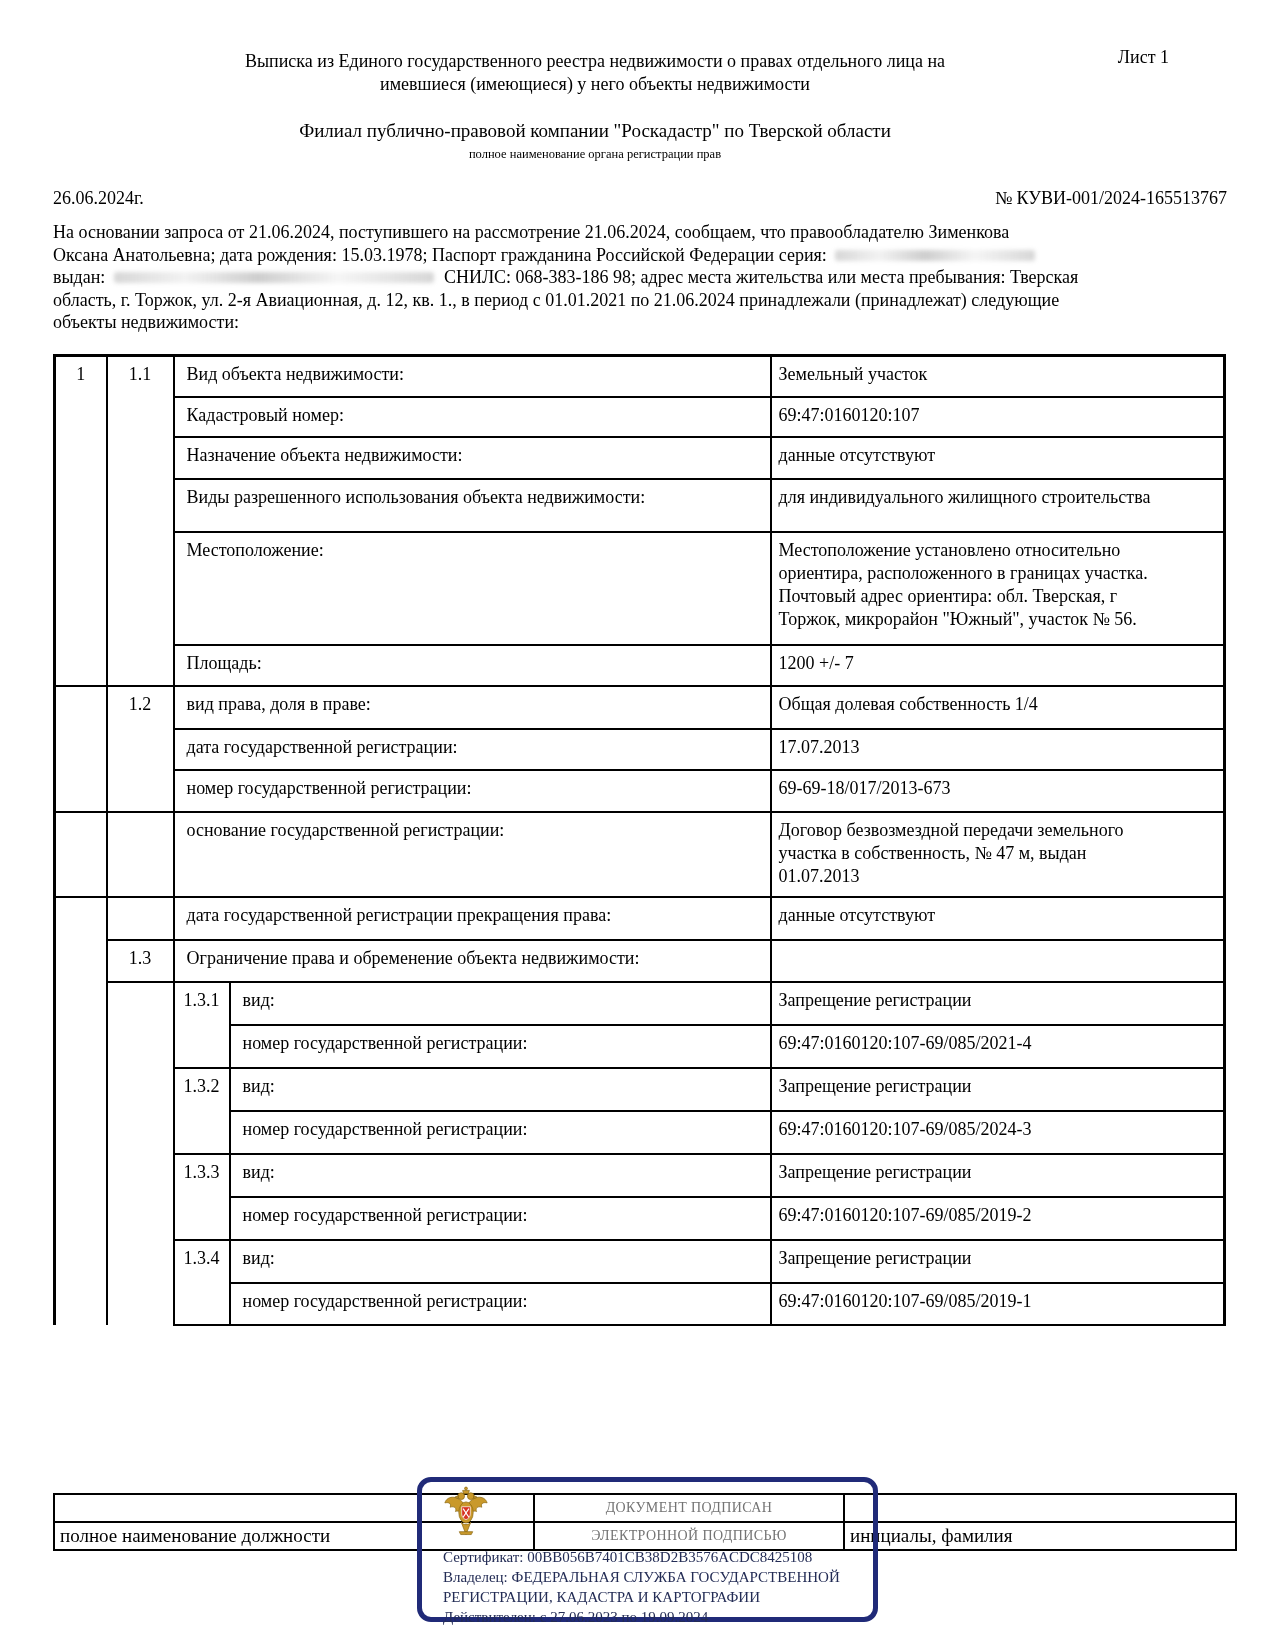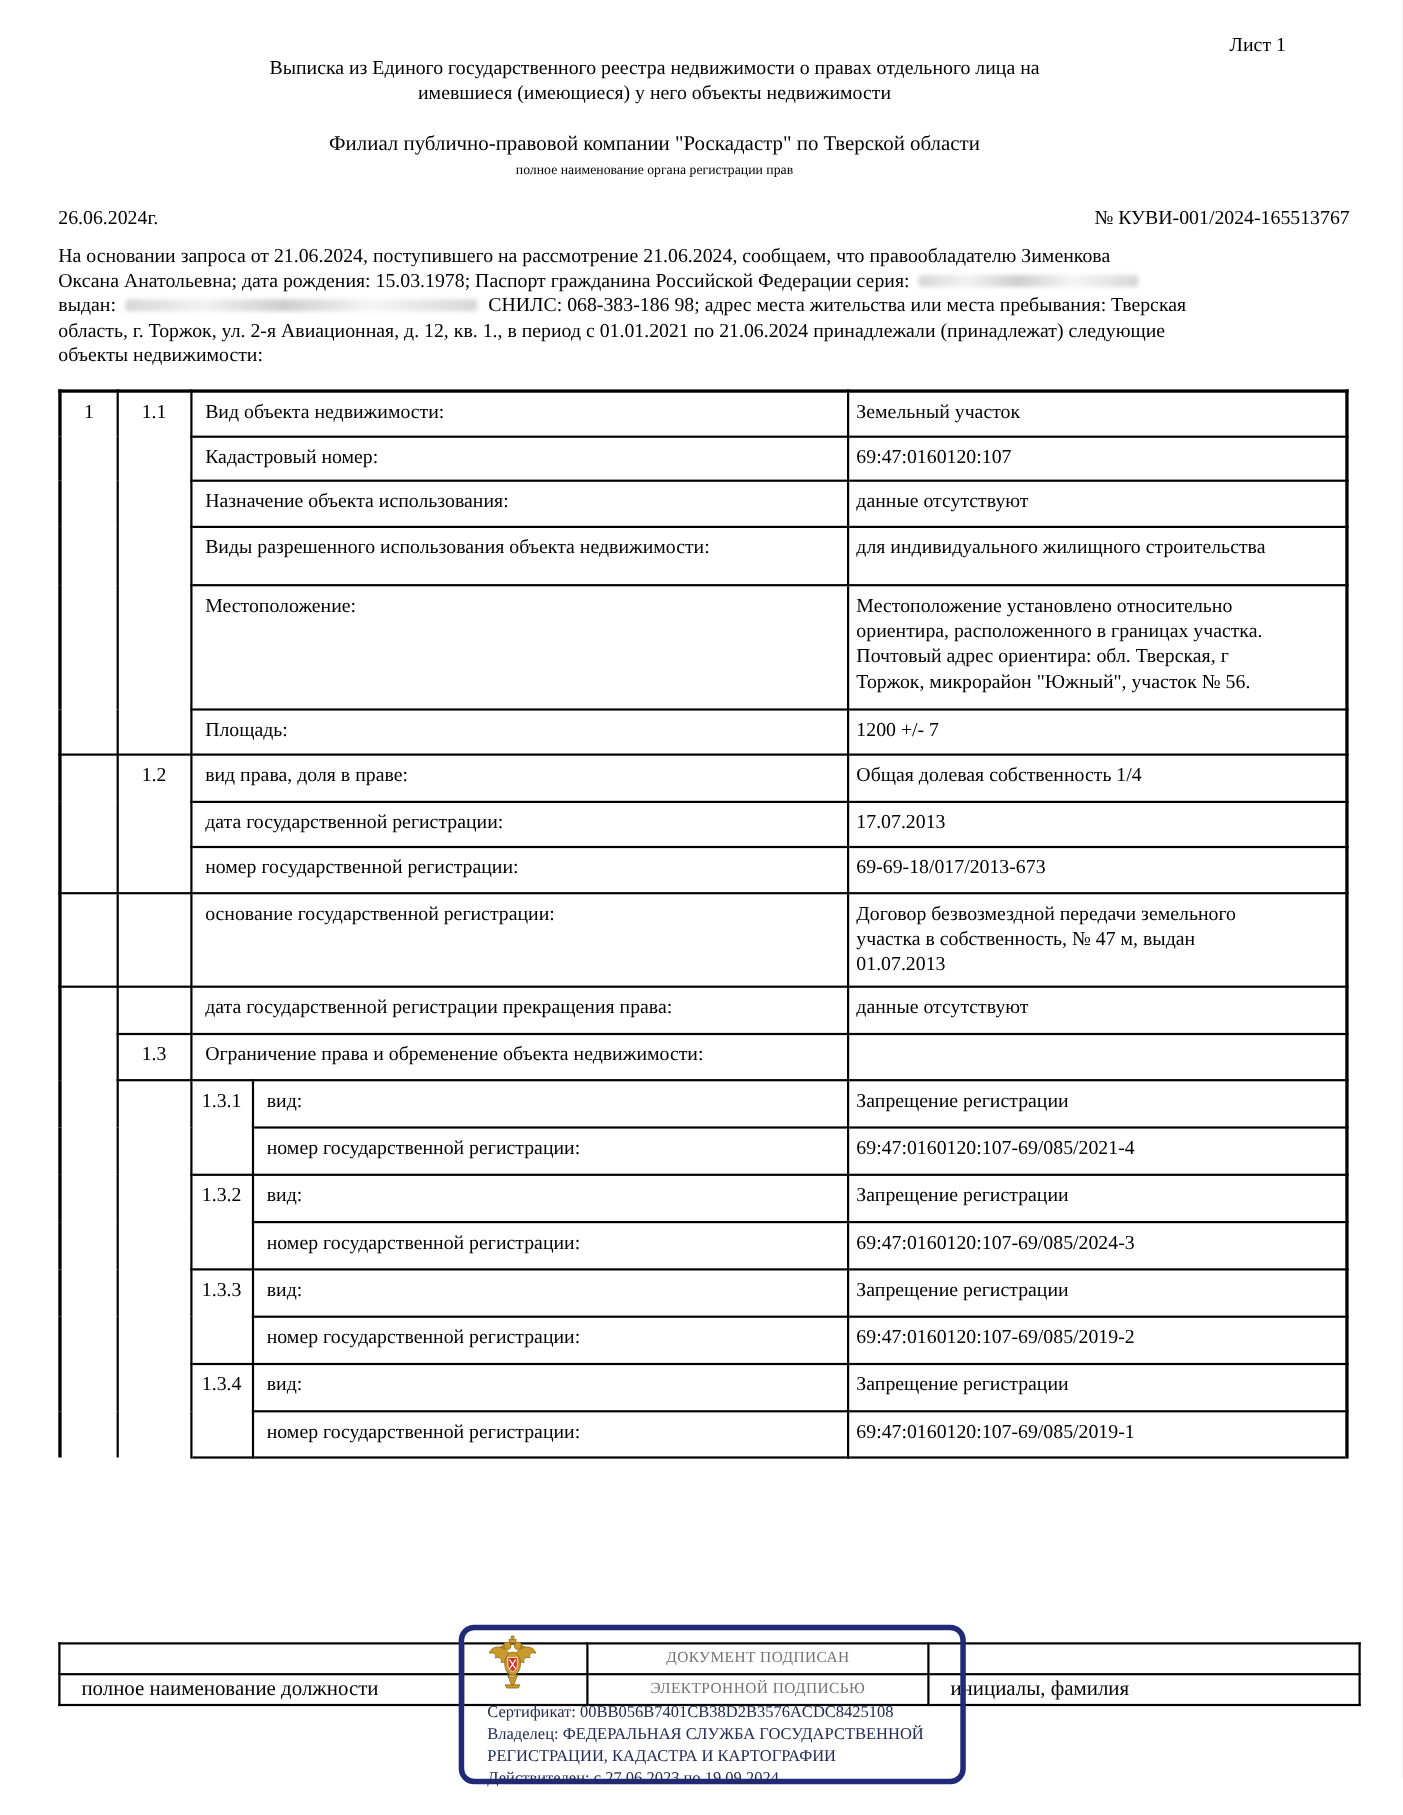--- a/index.html
+++ b/index.html
@@ -6,21 +6,21 @@
   .page{
     position:relative;
     width:1275px;height:1650px;
     background:#ffffff;
     font-family:"Liberation Serif","DejaVu Serif",serif;
     color:#000;
     overflow:hidden;
     margin:0 auto;
   }
   
-  .sheet-label{position:absolute;top:30px;right:106px;font-size:18px;}
+  .sheet-label{position:absolute;top:47px;right:106px;font-size:18px;}
   .title-block{position:absolute;left:53px;top:50px;width:1084px;text-align:center;font-size:18px;line-height:23px;}
   .org-name{position:absolute;left:53px;top:120px;width:1084px;text-align:center;font-size:19px;}
   .org-caption{position:absolute;left:53px;top:147px;width:1084px;text-align:center;font-size:12.5px;}
   .date-row{position:absolute;left:53px;top:188px;width:1174px;display:flex;justify-content:space-between;font-size:18px;}
   
   .intro{position:absolute;left:53px;top:221px;width:1178px;font-size:18px;line-height:22.5px;}
   .intro-line{white-space:nowrap;}
   .redact{
     display:inline-block;height:11px;width:200px;vertical-align:baseline;
     background:linear-gradient(90deg,rgba(120,120,120,.30),rgba(150,150,150,.12) 22%,rgba(110,110,110,.34) 45%,rgba(160,160,160,.10) 70%,rgba(120,120,120,.30));
@@ -37,21 +37,21 @@
   .doc-table td.num{text-align:center;padding-left:2px;padding-right:2px;}
   .doc-table td.label{padding-left:12px;}
   .doc-table td.value{white-space:pre-line;}
   .doc-table td.nb{border-bottom:none;}
   
   .sig-table{
     position:absolute;left:53px;top:1493px;
     border-collapse:collapse;table-layout:fixed;width:1182px;
     font-size:19px;z-index:1;
   }
-  .sig-table td{border:2px solid #000;vertical-align:middle;padding:0 0 0 19px;height:26px;overflow:hidden;}
+  .sig-table td{border:2px solid #000;vertical-align:middle;padding:0 0 0 5px;height:26px;overflow:hidden;}
   .sig-table td.sig-c{text-align:center;color:#737373;font-size:14px;letter-spacing:.4px;padding:0;}
   .stamp{
     position:absolute;left:417px;top:1477px;width:451px;height:135px;
     border:5px solid #202a78;border-radius:14px;z-index:5;background:transparent;
   }
   .eagle{position:absolute;left:442px;top:1485px;width:48px;height:54px;z-index:6;}
   .cert-block{
     position:absolute;left:443px;top:1547px;width:420px;z-index:6;
     font-size:15px;line-height:20px;color:#232c55;
   }
@@ -97,21 +97,21 @@
           <td class="num" rowspan="6">1</td>
           <td class="num" rowspan="6">1.1</td>
           <td class="label" colspan="2">Вид объекта недвижимости:</td>
           <td class="value">Земельный участок</td>
         </tr>
         <tr style="height: 40px;">
           <td class="label" colspan="2">Кадастровый номер:</td>
           <td class="value">69:47:0160120:107</td>
         </tr>
         <tr style="height: 42px;">
-          <td class="label" colspan="2">Назначение объекта использования:</td>
+          <td class="label" colspan="2">Назначение объекта недвижимости:</td>
           <td class="value">данные отсутствуют</td>
         </tr>
         <tr style="height: 53px;">
           <td class="label" colspan="2">Виды разрешенного использования объекта недвижимости:</td>
           <td class="value">для индивидуального жилищного строительства</td>
         </tr>
         <tr style="height: 113px;">
           <td class="label" colspan="2">Местоположение:</td>
           <td class="value">Местоположение установлено относительно
 ориентира, расположенного в границах участка.

